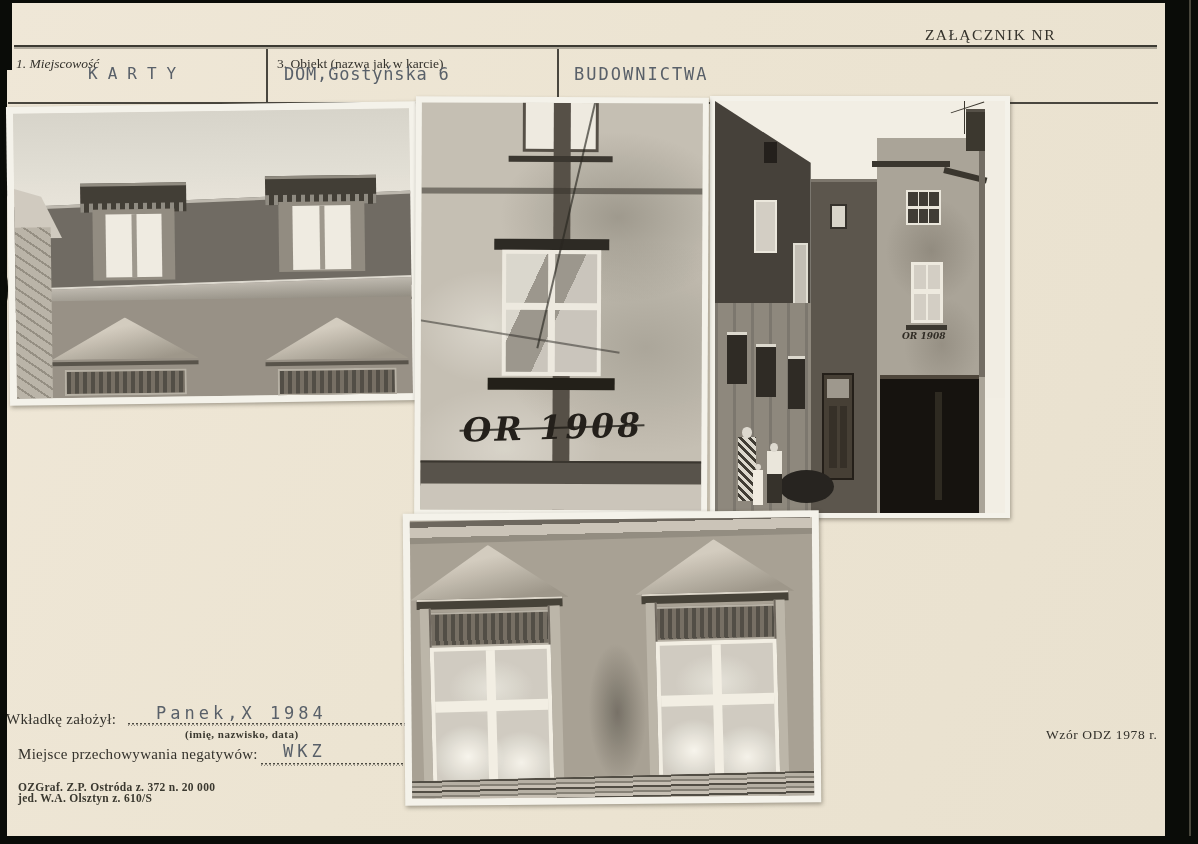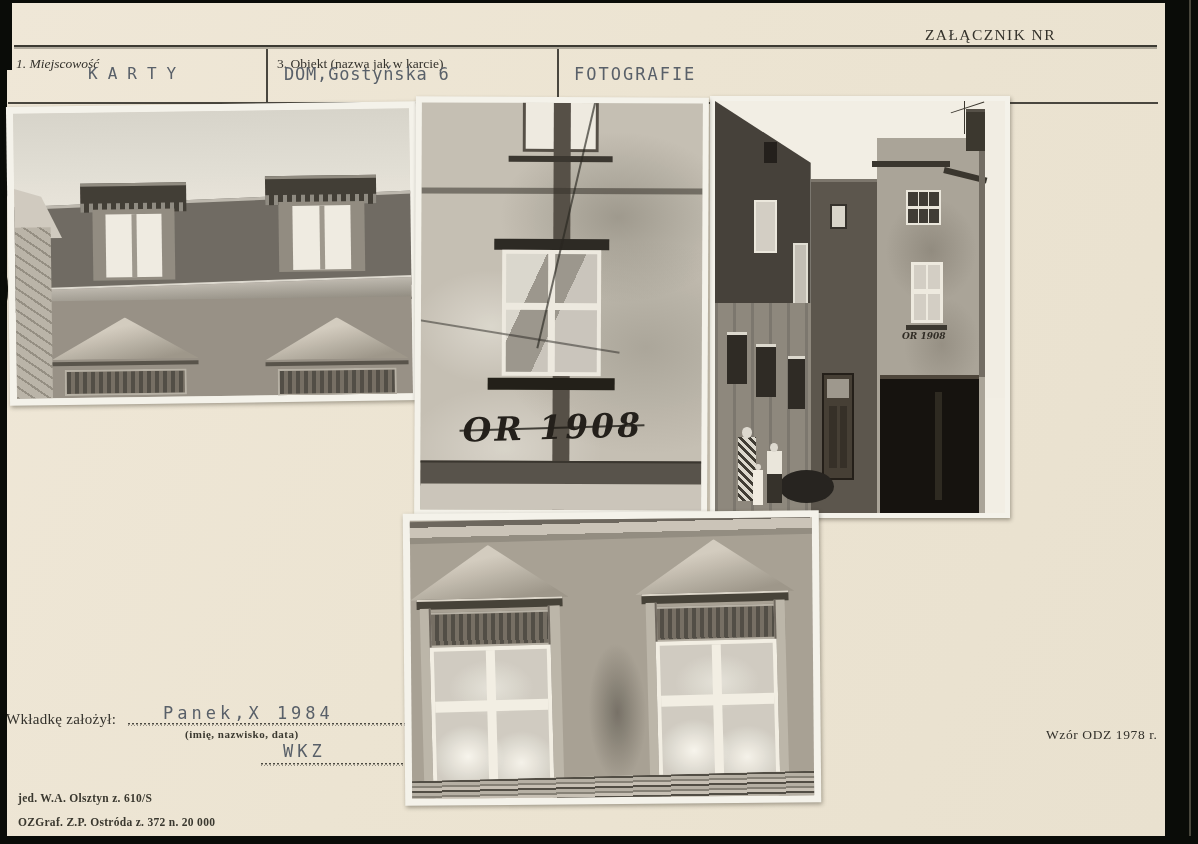--- a/index.html
+++ b/index.html
@@ -185,39 +185,39 @@
 
   
   .dotline{position:absolute;height:3px;
     background-image:repeating-linear-gradient(90deg,#4c4a42 0 2px,transparent 2px 4px),
       repeating-linear-gradient(90deg,rgba(76,74,66,.55) 0 1px,transparent 1px 3px);
     background-size:100% 1.5px,100% 1px;background-position:0 0,0 2px;background-repeat:no-repeat;}
   .ft-label{position:absolute;font-size:15px;color:#33312b;letter-spacing:.3px;white-space:nowrap;}
   .ft-hint{position:absolute;font-size:11px;font-weight:bold;color:#3a382f;letter-spacing:.5px;}
   .ft-print{position:absolute;font-size:11.5px;font-weight:bold;color:#3a382f;letter-spacing:.3px;}
   .ft-model{position:absolute;left:1046px;top:727px;font-size:13.5px;color:#33312b;letter-spacing:.6px;}
-  .tv-founder{left:163px;top:703px;font-size:17px;letter-spacing:4px;}
+  .tv-founder{left:156px;top:703px;font-size:17px;letter-spacing:4px;}
   .tv-neg{left:283px;top:741px;font-size:17px;letter-spacing:4px;}
 </style>
 </head>
 <body>
 
 <div id="scan">
   <div id="paper"></div>
 
   <div class="hdr-att">ZAŁĄCZNIK NR</div>
   <div class="rule hdr-rule"></div>
 
   <div class="f-label f1l">1. Miejscowość</div>
   <div class="typed f1v">KARTY</div>
   <div class="vdiv vdiv1"></div>
   <div class="f-label f2l">3. Obiekt (nazwa jak w karcie)</div>
   <div class="typed f2v">DOM,Gostyńska 6</div>
   <div class="vdiv vdiv2"></div>
-  <div class="typed f3v">FOTOGRAFIE</div>
+  <div class="typed f3v">BUDOWNICTWA</div>
   <div class="rule row-rule"></div>
 
   <div class="photo" id="photo1">
     <div class="pin">
       <div class="abs p1-sky"></div>
       <div class="abs p1-roof slate"></div>
       <div class="abs p1-gable"></div>
       <div class="dormer p1-dormerA">
         <div class="d-cap"></div>
         <div class="d-body">
@@ -348,25 +348,26 @@
         <div class="abs p4-band stripesH"></div>
       </div>
     </div>
   </div>
 
   <div class="ft-label" style="left:6px;top:711px;">Wkładkę założył:</div>
   <div class="typed tv-founder">Panek,X 1984</div>
   <div class="dotline" style="left:128px;top:723px;width:292px;"></div>
   <div class="ft-hint" style="left:185px;top:728px;">(imię, nazwisko, data)</div>
 
+  <div class="ft-label" style="left:18px;top:746px;">Miejsce przechowywania negatywów:</div>
   <div class="typed tv-neg">WKZ</div>
   <div class="dotline" style="left:261px;top:763px;width:157px;"></div>
 
   <div class="ft-print" style="left:18px;top:792px;">jed. W.A. Olsztyn z. 610/S</div>
-  <div class="ft-print" style="left:18px;top:816px;">OZGraf. Z.P. Ostróda z. 372 n. 20 000</div>
+  <div class="ft-print" style="left:18px;top:781px;">OZGraf. Z.P. Ostróda z. 372 n. 20 000</div>
   <div class="ft-model">Wzór ODZ 1978 r.</div>
 
   <div class="edge" style="left:0;top:0;width:1198px;height:3px;"></div>
   <div class="edge" style="left:0;top:0;width:7px;height:844px;"></div>
   <div class="edge" style="left:1165px;top:0;width:33px;height:844px;"></div>
   <div class="edge-line" style="left:1189px;top:0;width:2px;height:844px;"></div>
   <div class="edge" style="left:0;top:836px;width:1198px;height:8px;"></div>
   <div class="edge" style="left:0;top:150px;width:10px;height:48px;border-radius:45%;"></div>
   <div class="edge" style="left:0;top:272px;width:8px;height:34px;border-radius:45%;"></div>
   <div class="edge" style="left:0;top:0;width:12px;height:70px;"></div>

